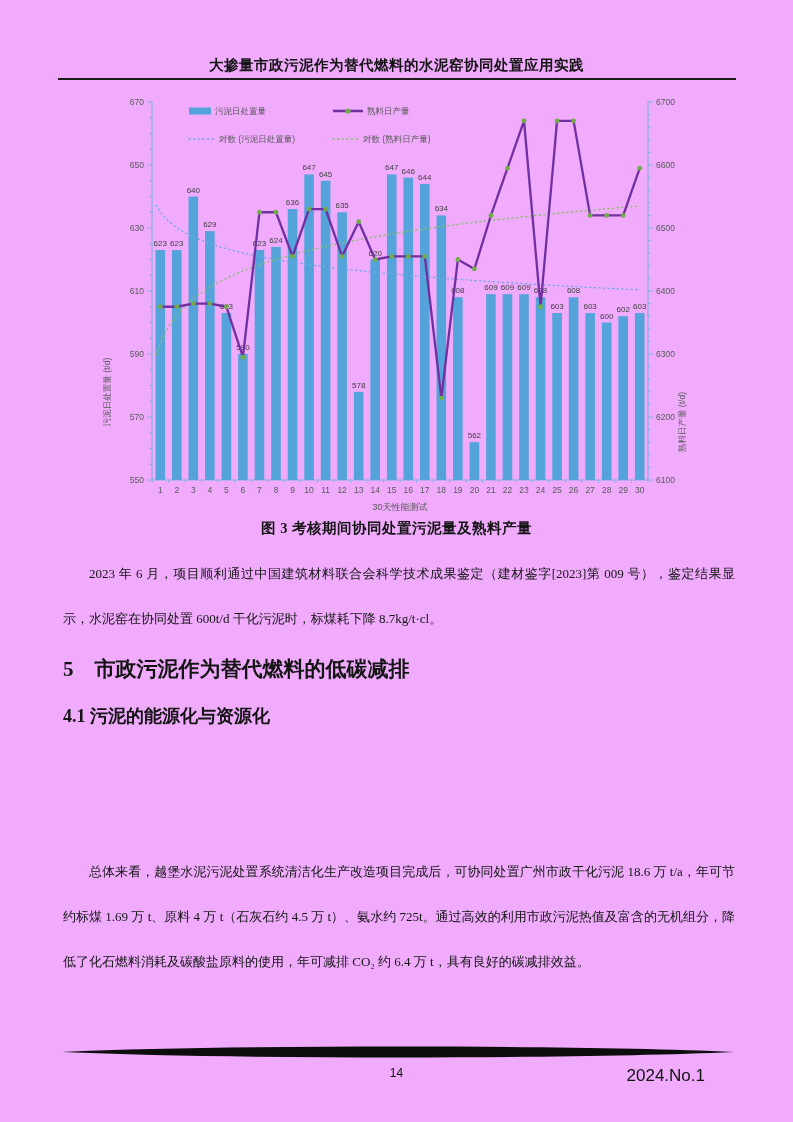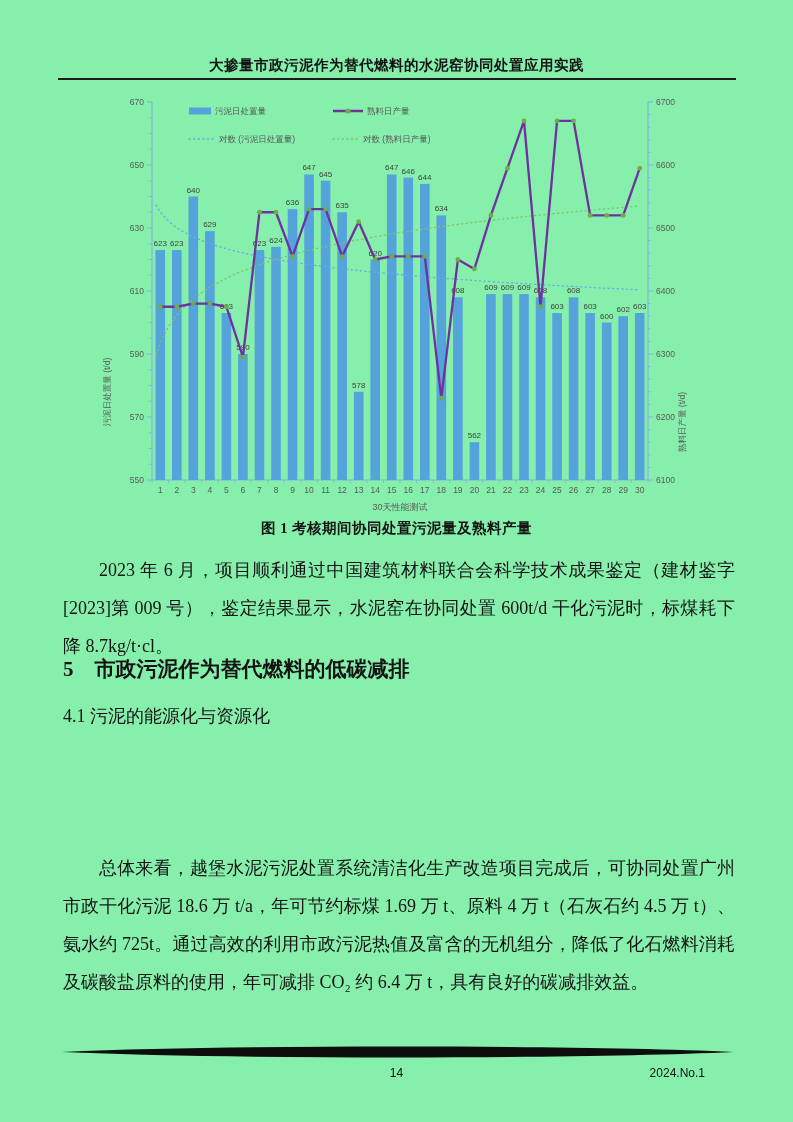--- a/index.html
+++ b/index.html
@@ -1,49 +1,49 @@
 <!DOCTYPE html>
 <html><head>
 <meta charset="utf-8">
 <style>
   html,body{margin:0;padding:0;background:#e8e8e8;}
   .page{
-    position:relative;width:793px;height:1122px;margin:0 auto;background:#86efac;
+    position:relative;width:793px;height:1122px;margin:0 auto;background:#f0abfc;
     font-family:"Liberation Serif","DejaVu Serif",serif;color:#141414;overflow:hidden;
   }
   .htitle{
     position:absolute;top:56px;left:0;right:0;text-align:center;
     font-size:14.5px;font-weight:600;letter-spacing:.5px;
   }
   .hrule{position:absolute;top:78px;left:58px;width:678px;border-top:2px solid #1c1c1c;}
   .chart-wrap{position:absolute;left:96px;top:92px;width:600px;height:438px;}
   .fig-caption{
     position:absolute;top:519px;left:0;right:0;text-align:center;
     font-size:14.5px;font-weight:bold;letter-spacing:.5px;
   }
   .para{
-    position:absolute;left:63px;width:672px;font-size:18px;line-height:38px;
+    position:absolute;left:63px;width:672px;font-size:13px;line-height:45px;
     text-align:justify;text-indent:2em;
   }
   .p1{top:551px;}
   .p2{top:737px;}
   .p3{top:849px;}
   .h4{
     position:absolute;left:63px;top:655px;font-size:21px;font-weight:bold;
     font-family:"Liberation Serif","DejaVu Serif",serif;
   }
-  .h41{position:absolute;left:63px;top:704px;font-size:18px;font-weight:normal;}
+  .h41{position:absolute;left:63px;top:704px;font-size:18px;font-weight:bold;}
   .footer-band{position:absolute;left:62px;top:1046px;width:672px;height:12px;}
   .footer-page{
     position:absolute;top:1066px;left:0;right:0;text-align:center;
     font-family:"Liberation Sans","DejaVu Sans",sans-serif;font-size:12px;color:#111;
   }
   .footer-issue{
     position:absolute;top:1066px;right:88px;
-    font-family:"Liberation Sans","DejaVu Sans",sans-serif;font-size:12px;color:#111;
+    font-family:"Liberation Sans","DejaVu Sans",sans-serif;font-size:17px;color:#111;
   }
   svg text{font-family:"Liberation Sans","DejaVu Sans",sans-serif;}
 </style>
 </head>
 <body>
 
 <div class="page">
 
   <div class="htitle">大掺量市政污泥作为替代燃料的水泥窑协同处置应用实践</div>
   <div class="hrule"></div>
@@ -299,21 +299,21 @@
           <circle cx="252" cy="19" r="2.6" fill="#70ad47"></circle>
           <text x="271" y="22" font-size="8.5" fill="#595959">熟料日产量</text>
           <line x1="93" y1="47" x2="119" y2="47" stroke="#6aa9e9" stroke-width="1.3" stroke-dasharray="1.2 3.4" stroke-linecap="round"></line>
           <text x="123" y="50" font-size="8.5" fill="#595959">对数 (污泥日处置量)</text>
           <line x1="237" y1="47" x2="263" y2="47" stroke="#85c163" stroke-width="1.3" stroke-dasharray="1.2 3.4" stroke-linecap="round"></line>
           <text x="267" y="50" font-size="8.5" fill="#595959">对数 (熟料日产量)</text>
         </g>
       </svg>
   </div>
 
-  <div class="fig-caption">图 1 考核期间协同处置污泥量及熟料产量</div>
+  <div class="fig-caption">图 3 考核期间协同处置污泥量及熟料产量</div>
 
   <div class="para p1">2023 年 6 月，项目顺利通过中国建筑材料联合会科学技术成果鉴定（建材鉴字[2023]第 009 号），鉴定结果显示，水泥窑在协同处置 600t/d 干化污泥时，标煤耗下降 8.7kg/t·cl。</div>
 
   <div class="h4">5　市政污泥作为替代燃料的低碳减排</div>
   <div class="h41">4.1 污泥的能源化与资源化</div>
 
   <div class="para p3">总体来看，越堡水泥污泥处置系统清洁化生产改造项目完成后，可协同处置广州市政干化污泥 18.6 万 t/a，年可节约标煤 1.69 万 t、原料 4 万 t（石灰石约 4.5 万 t）、氨水约 725t。通过高效的利用市政污泥热值及富含的无机组分，降低了化石燃料消耗及碳酸盐原料的使用，年可减排 CO₂ 约 6.4 万 t，具有良好的碳减排效益。</div>
 
   <svg class="footer-band" viewBox="0 0 672 12" preserveAspectRatio="none">
     <path d="M0,6 C90,2.2 210,0.6 336,0.6 C468,0.6 592,2.4 672,6 C592,9.6 468,11.4 336,11.4 C210,11.4 90,9.8 0,6 Z" fill="#0d0d0d"></path>

